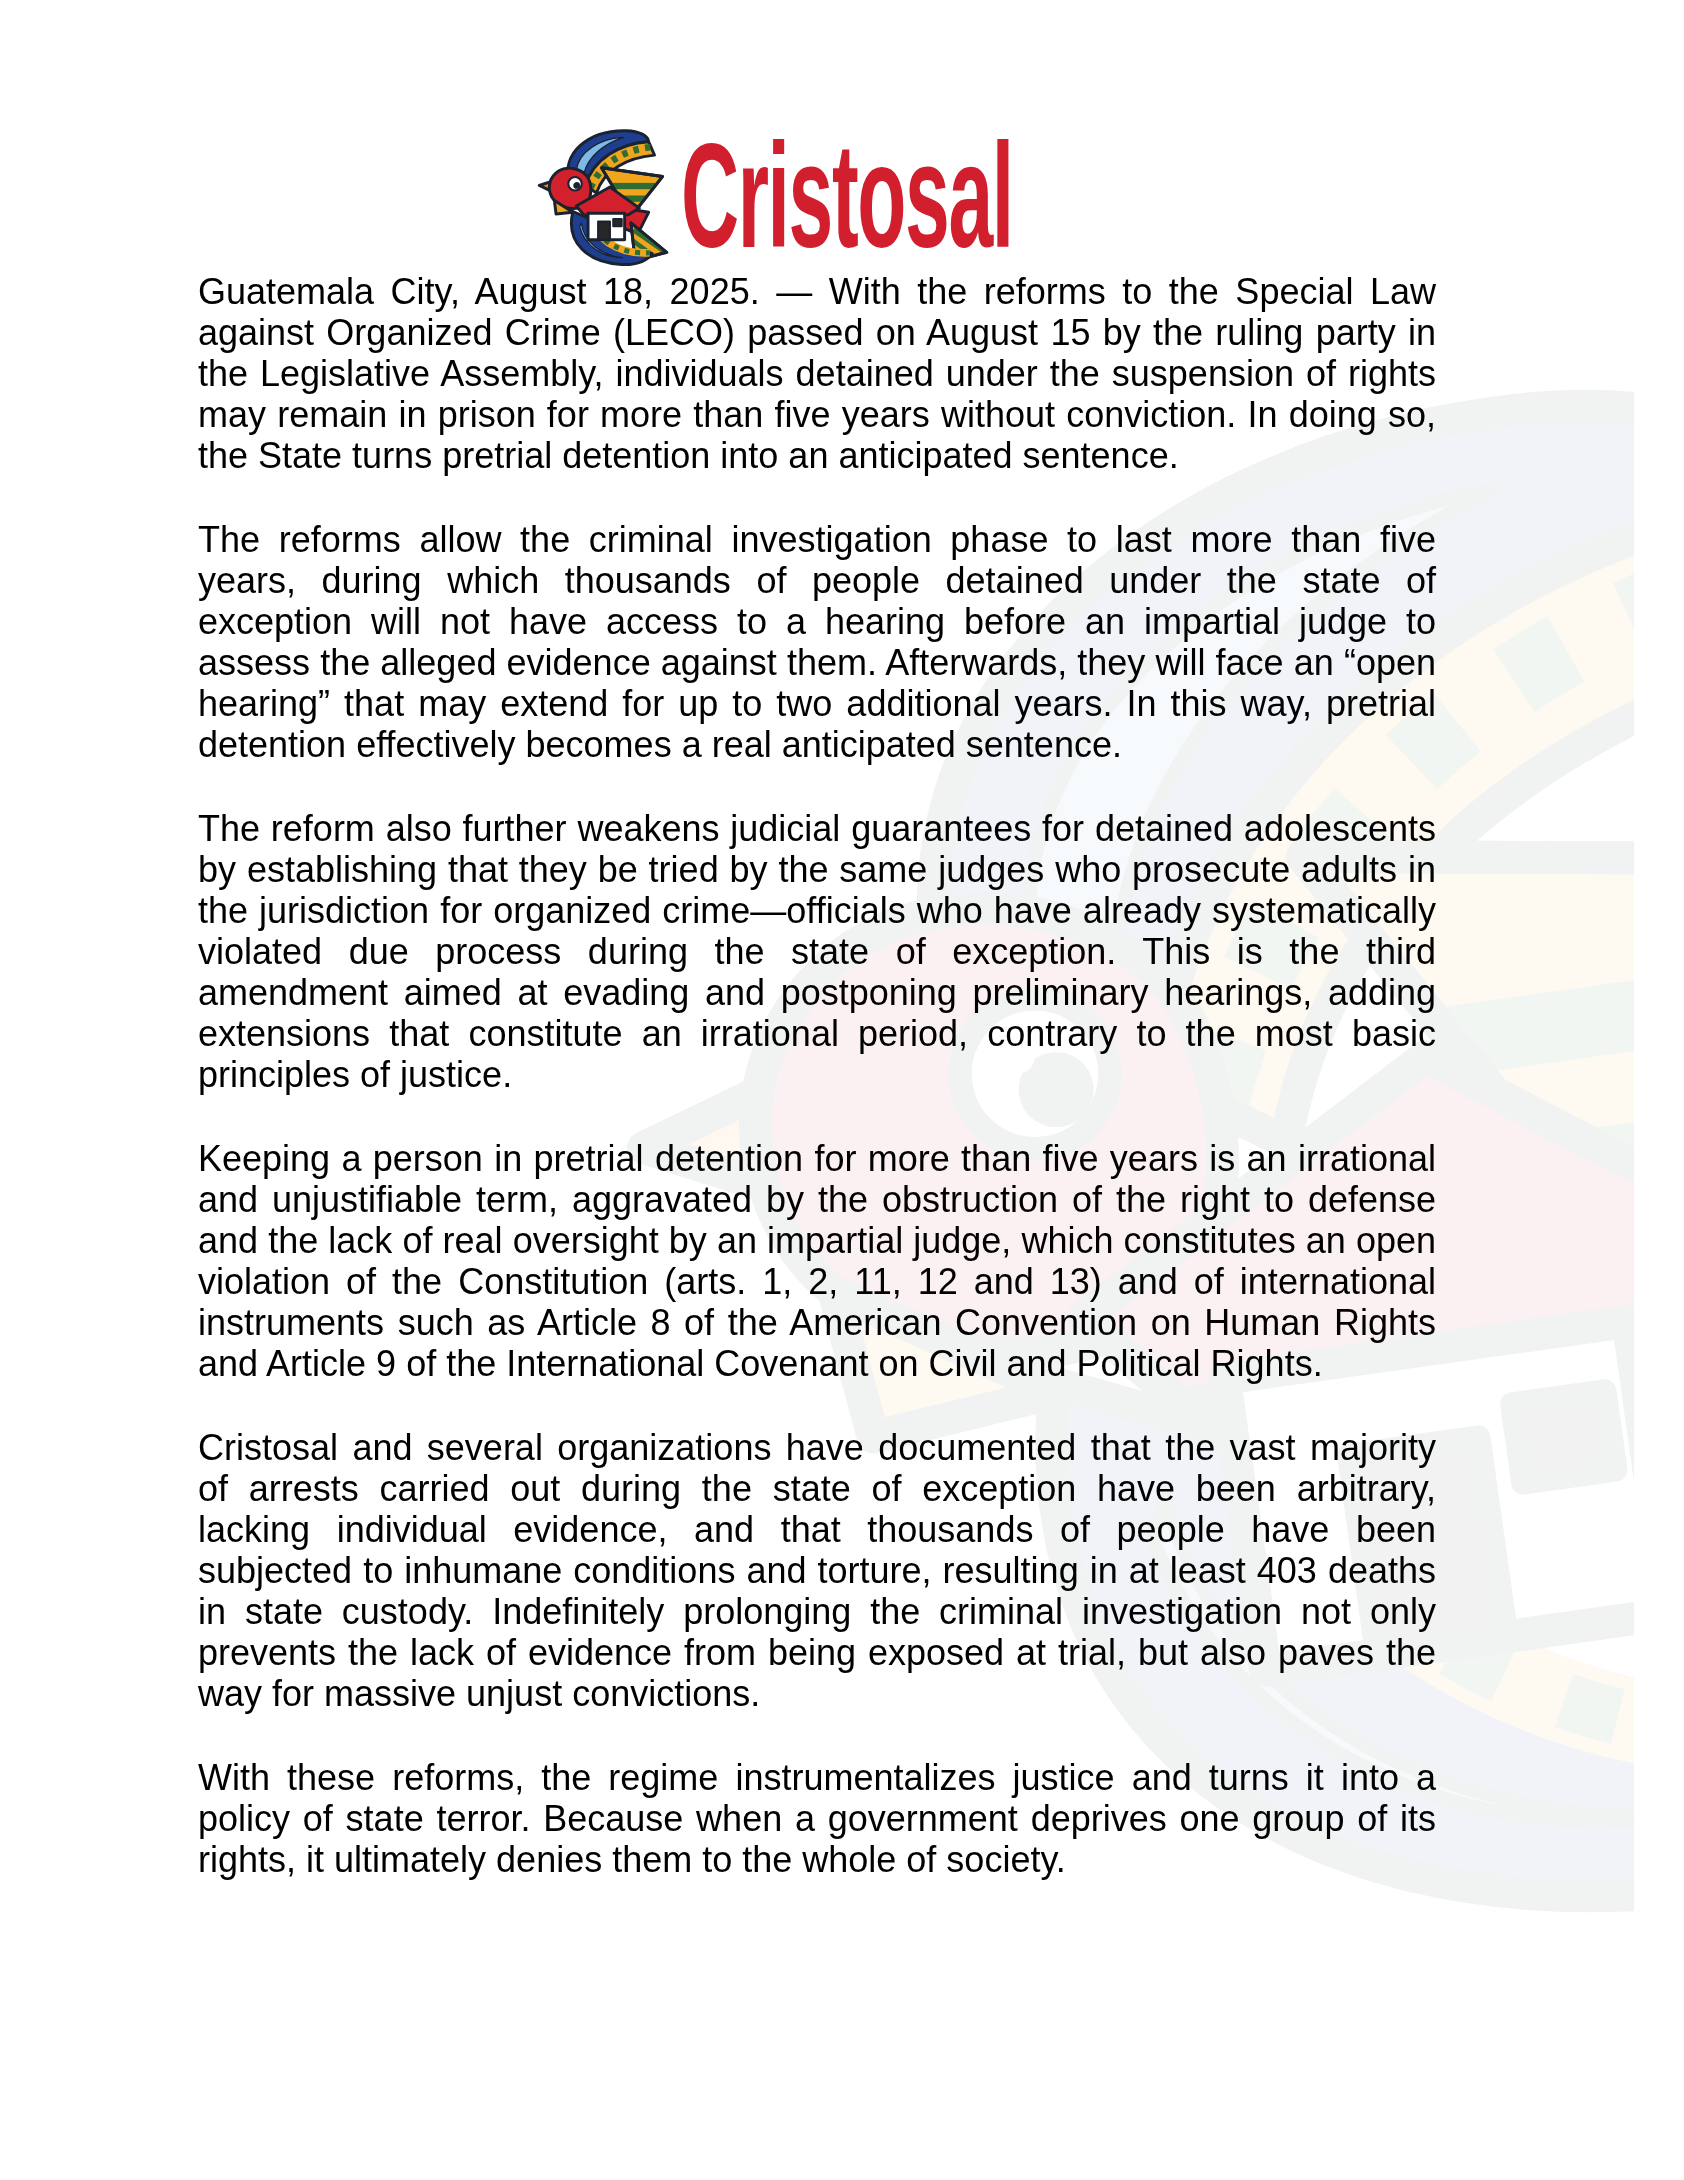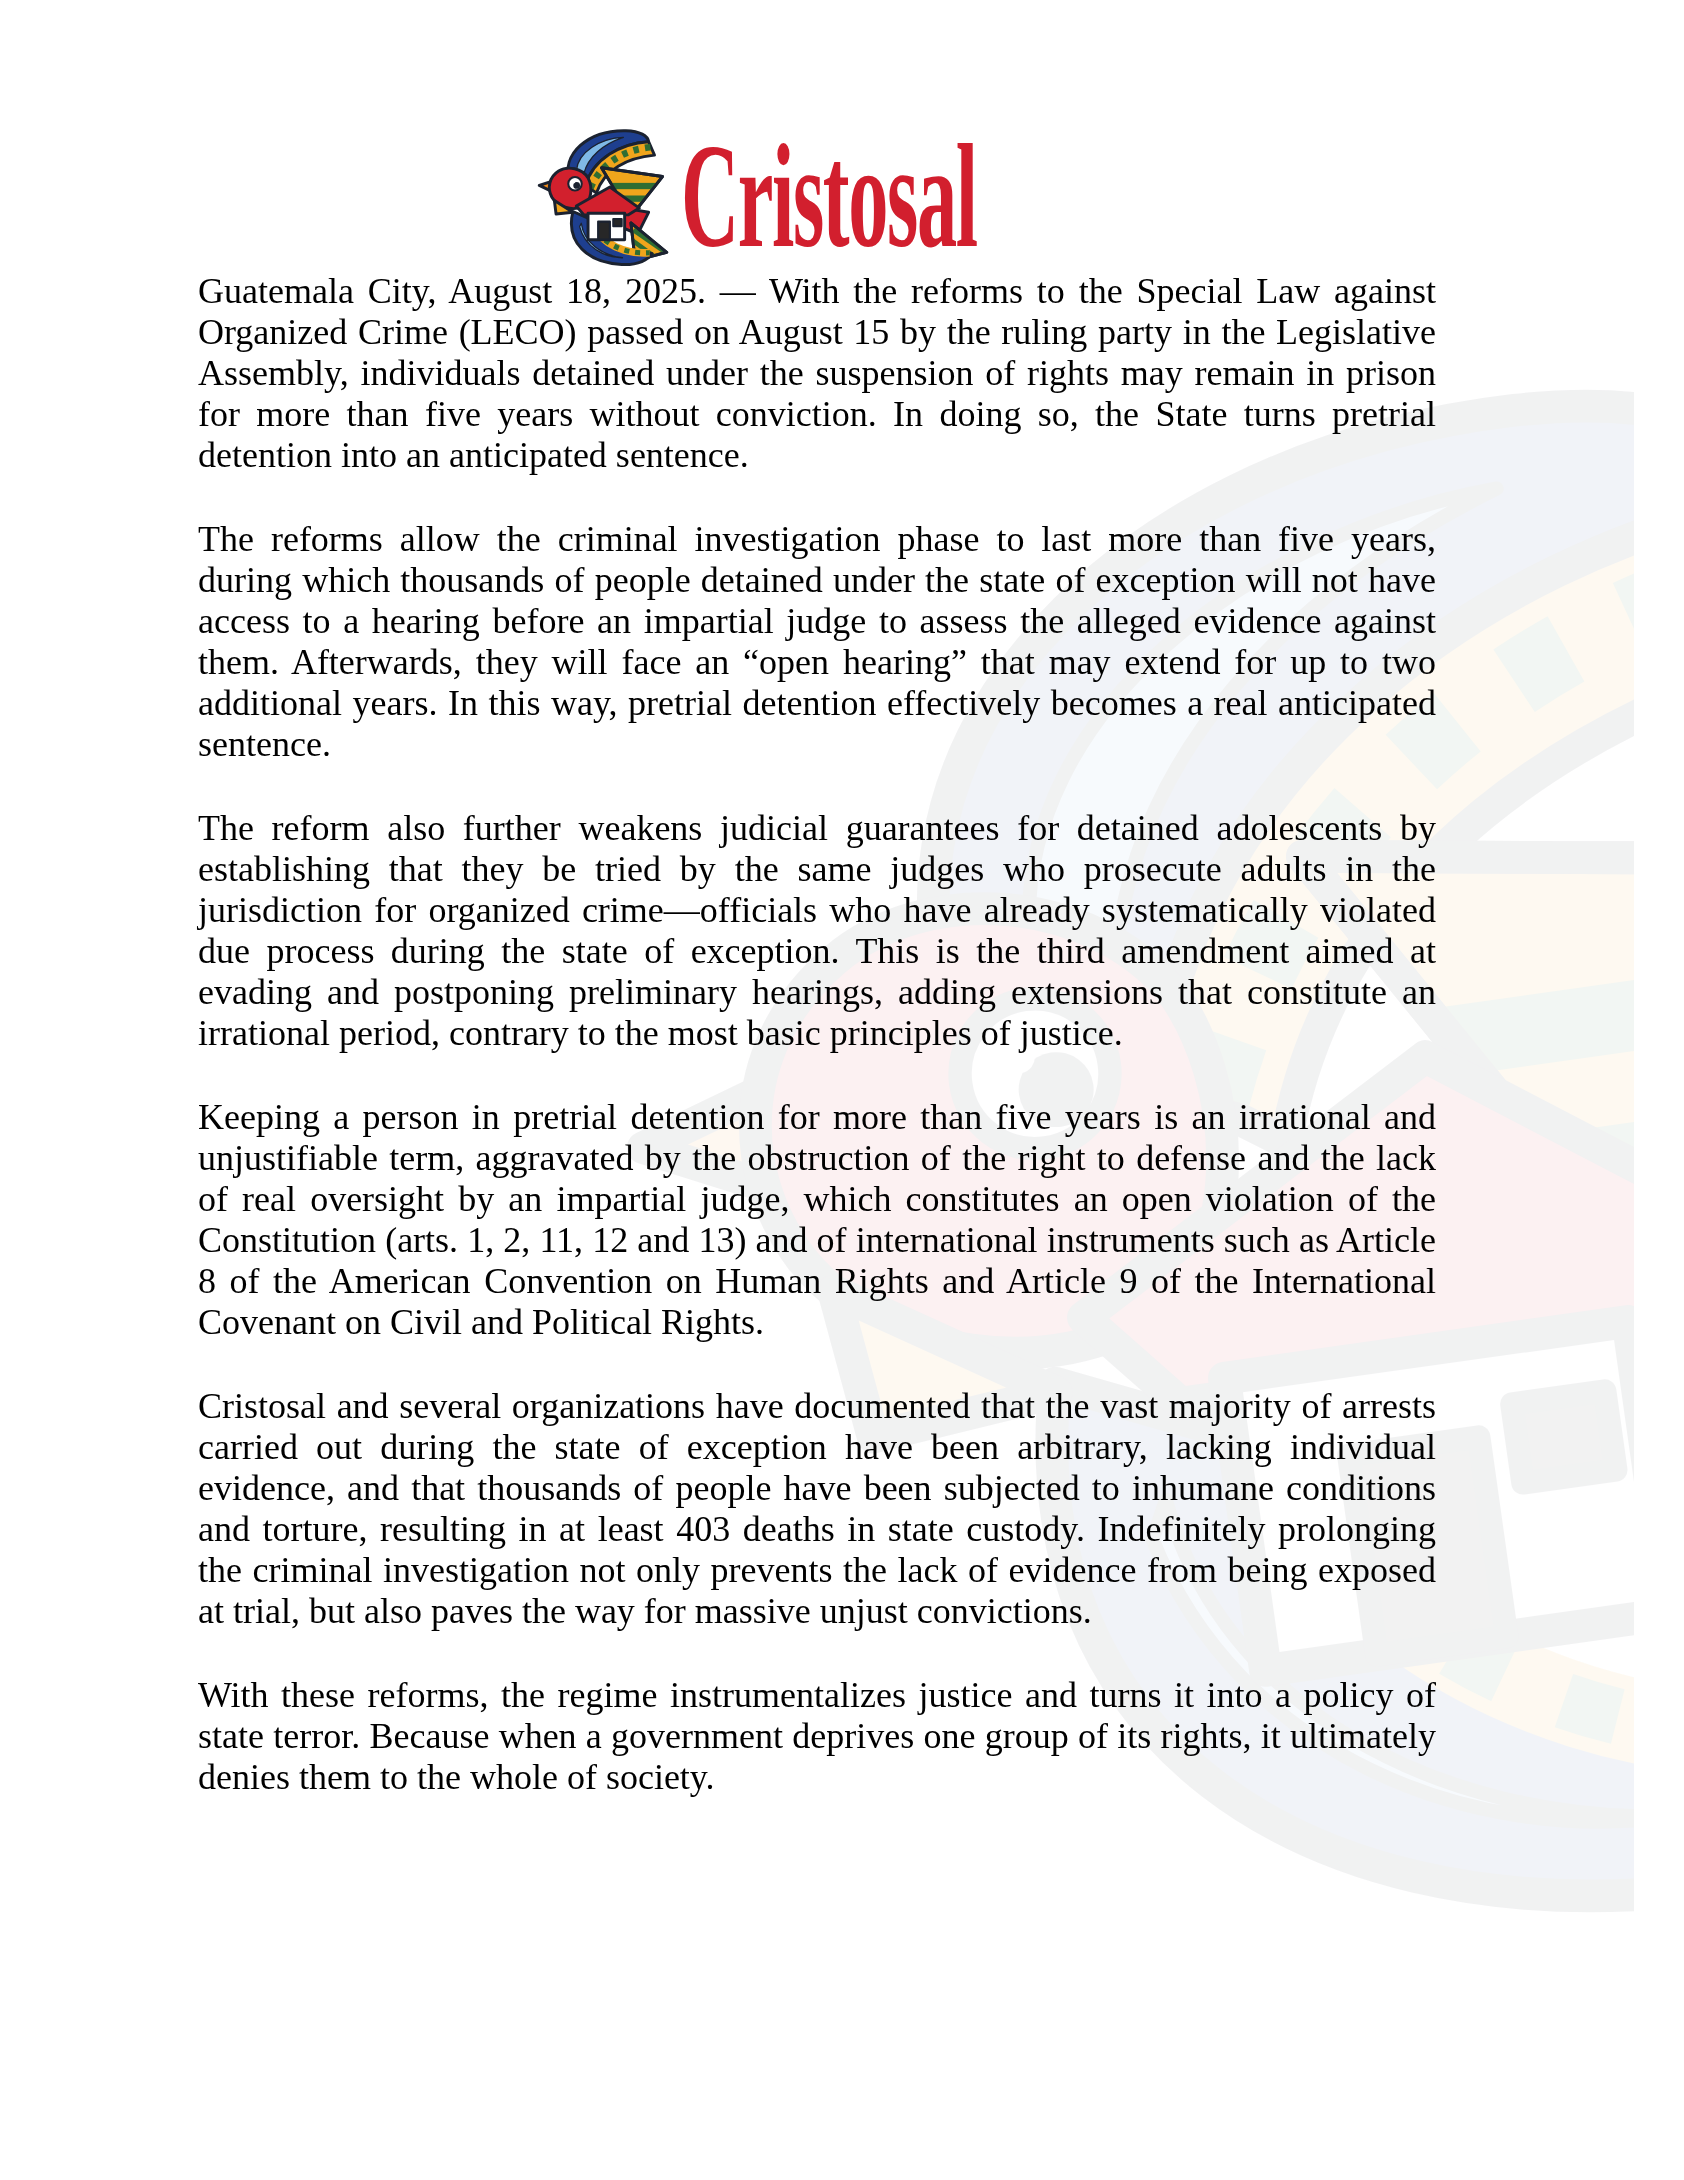--- a/index.html
+++ b/index.html
@@ -1,21 +1,21 @@
 <!DOCTYPE html>
 <html style="font-size:13.6px"><head>
 <meta charset="utf-8">
 <style>
   html,body{margin:0;padding:0;background:#ffffff;}
   .page{
     position:relative;
     width:1634px;height:2181px;
     background:#ffffff;
     overflow:hidden;
-    font-family:Liberation Serif, serif;
+    font-family:Liberation Sans, sans-serif;
     color:#000000;
   }
   
   .watermark{
     position:absolute;
     left:596px;top:366px;
     width:1499px;height:1593px;
     opacity:0.055;
     transform:rotate(-8deg);
     pointer-events:none;

